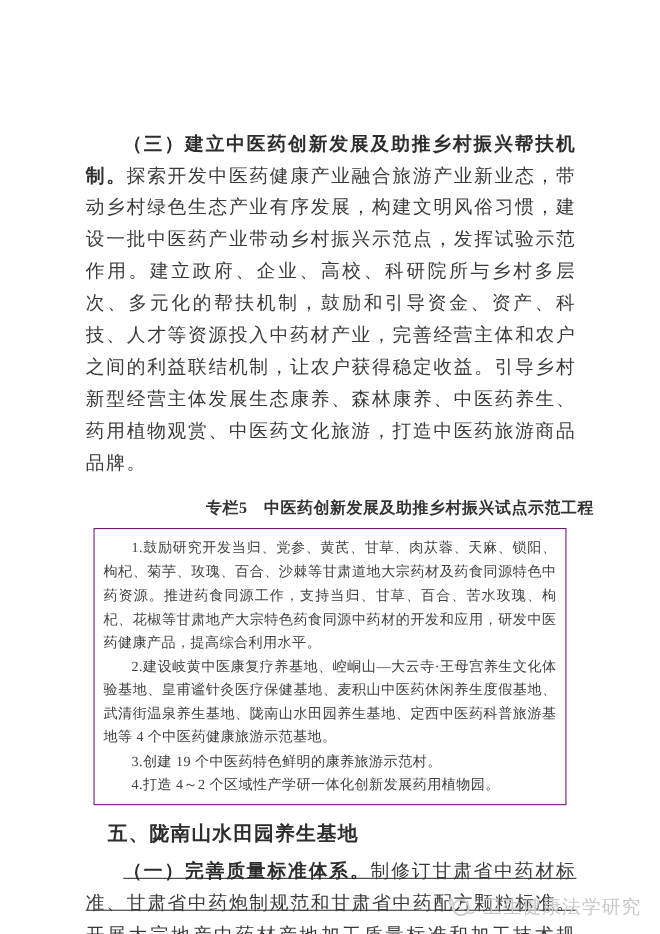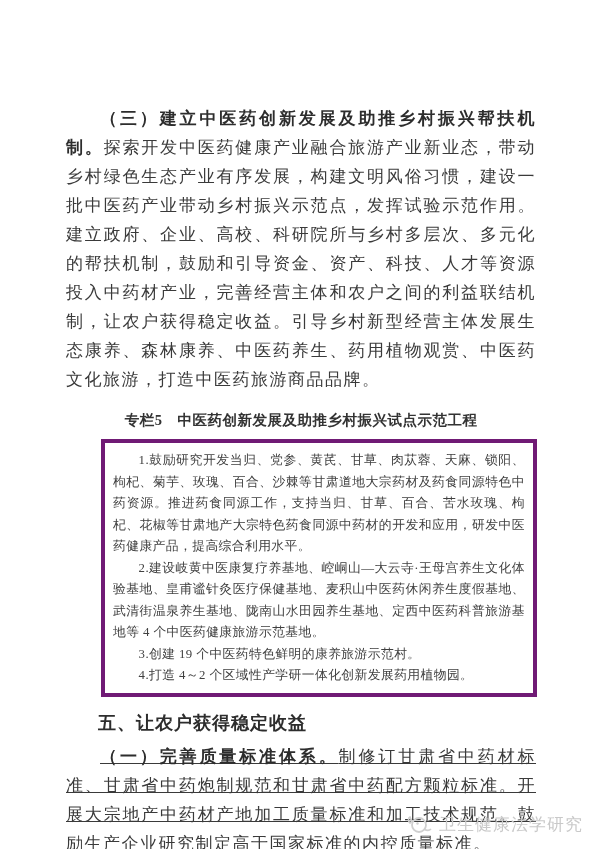--- a/index.html
+++ b/index.html
@@ -10,41 +10,41 @@
     overflow:hidden;
     font-family:"Liberation Serif","DejaVu Serif",serif;
     color:#3a3a3a;
   }
   .content{
     position:absolute;
     left:62px;top:100px;
     width:478px;
   }
   .body-para{
-    margin:4px;
+    margin:16px;
     font-size:17px;
     line-height:29px;
     letter-spacing:1.5px;
     text-align:justify;
     text-indent:2em;
     color:#3a3a3a;
   }
   .body-para b{color:#2d2d2d;}
   .box-title{
     margin:17px 0 0 0;
-    text-align:center;
+    text-align:right;
     font-size:14.5px;
     font-weight:bold;
     letter-spacing:0.5px;
     color:#333333;
   }
   .box{
-    margin:9px 0 0 39px;
+    margin:9px 0 0 23px;
     width:412px;
-    border:4px solid #701a75;
+    border:1px solid #701a75;
     padding:7px 8px 6px 8px;
     box-sizing:content-box;
   }
   .box-item{
     margin:0;
     font-size:12.8px;
     line-height:21.5px;
     letter-spacing:0.4px;
     text-align:justify;
     text-indent:2em;
@@ -85,21 +85,21 @@
 
     <p class="box-title">专栏5　中医药创新发展及助推乡村振兴试点示范工程</p>
 
     <div class="box">
       <p class="box-item">1.鼓励研究开发当归、党参、黄芪、甘草、肉苁蓉、天麻、锁阳、枸杞、菊芋、玫瑰、百合、沙棘等甘肃道地大宗药材及药食同源特色中药资源。推进药食同源工作，支持当归、甘草、百合、苦水玫瑰、枸杞、花椒等甘肃地产大宗特色药食同源中药材的开发和应用，研发中医药健康产品，提高综合利用水平。</p>
       <p class="box-item">2.建设岐黄中医康复疗养基地、崆峒山—大云寺·王母宫养生文化体验基地、皇甫谧针灸医疗保健基地、麦积山中医药休闲养生度假基地、武清街温泉养生基地、陇南山水田园养生基地、定西中医药科普旅游基地等 4 个中医药健康旅游示范基地。</p>
       <p class="box-item">3.创建 19 个中医药特色鲜明的康养旅游示范村。</p>
       <p class="box-item">4.打造 4～2 个区域性产学研一体化创新发展药用植物园。</p>
     </div>
 
-    <h2 class="section-heading">五、让农户获得稳定收益</h2>
+    <h2 class="section-heading">五、陇南山水田园养生基地</h2>
 
     <p class="body-para para2"><b>（一）完善质量标准体系。</b><span>制修订甘肃省中药材标准、甘肃省中药炮制规范和甘肃省中药配方颗粒标准。开展大宗地产中药材产地加工质量标准和加工技术规范。鼓励生产企业研究制定高于国家标准的内控质量标准。</span></p>
 
   </div>
 
   <div class="footer">
     <svg class="logo" viewBox="0 0 26 22">
       <path d="M3 9 C1 7, 1 4, 3 3 C4 5, 4 6, 5 7 Z" fill="none" stroke="#cfcfcf" stroke-width="1.6"></path>
       <circle cx="12" cy="11" r="7" fill="none" stroke="#cfcfcf" stroke-width="1.8"></circle>
       <circle cx="10.5" cy="9.5" r="1.2" fill="#cfcfcf"></circle>

